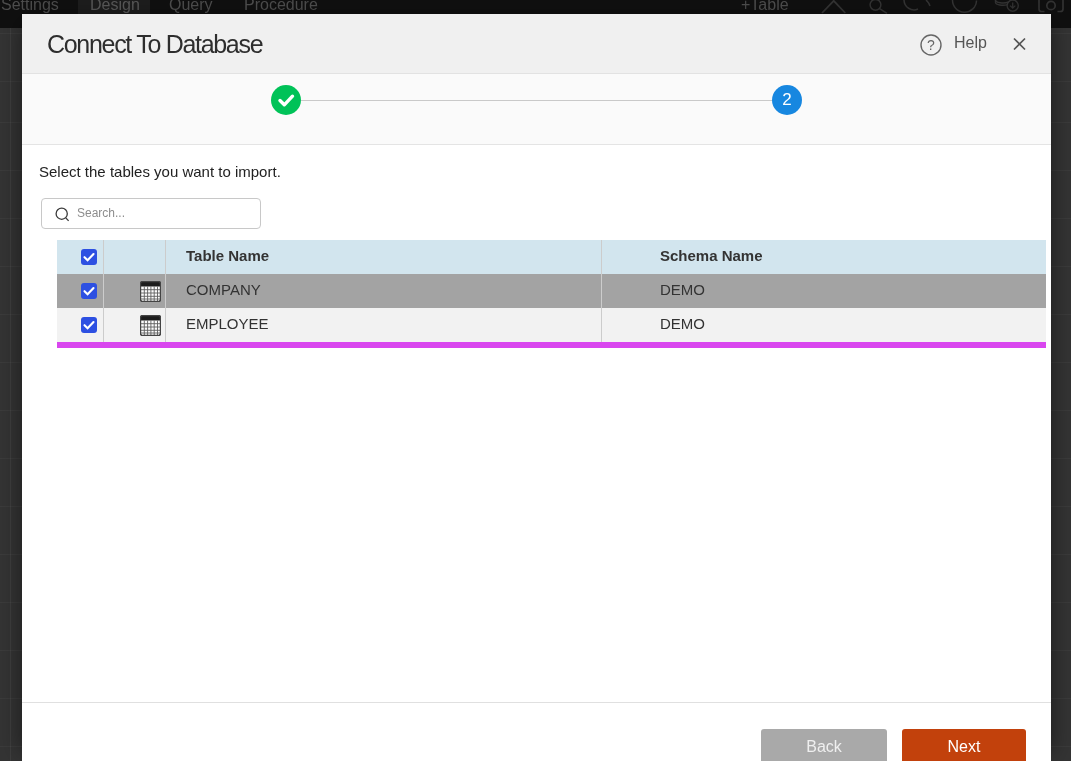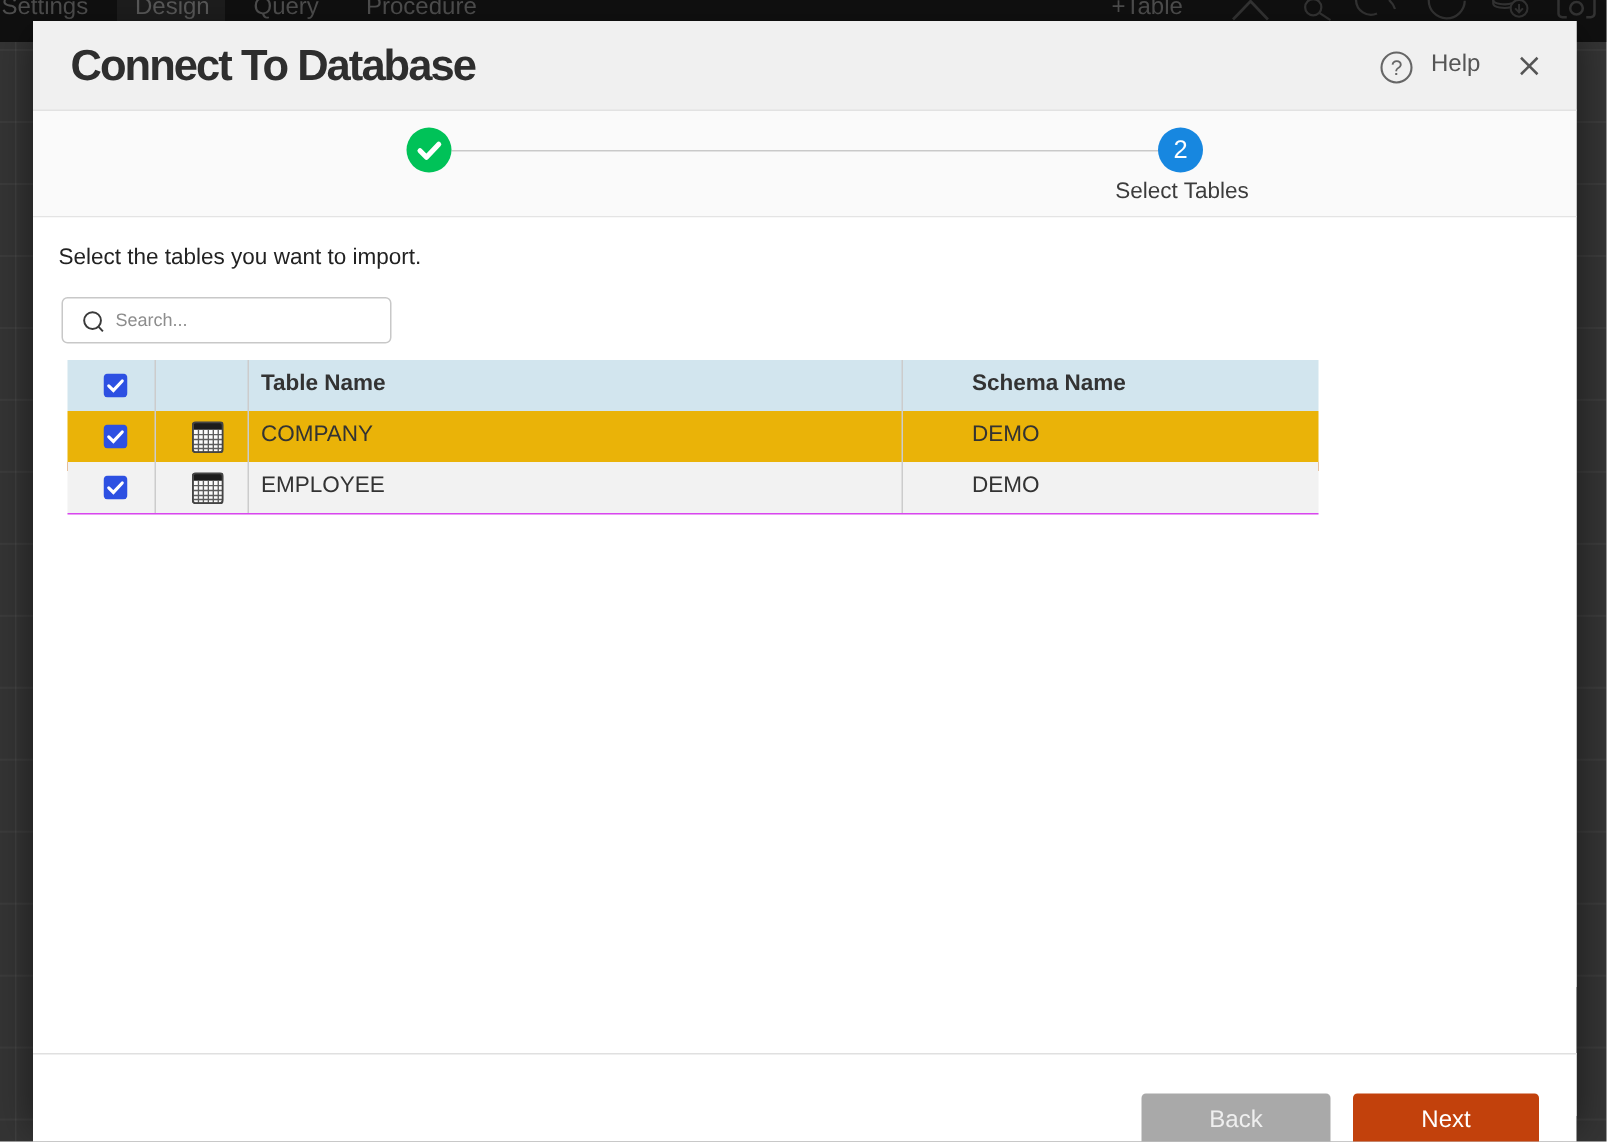--- a/index.html
+++ b/index.html
@@ -14,44 +14,44 @@
   #vline{position:absolute;left:10px;top:14px;width:1px;height:747px;background:rgba(255,255,255,0.05);}
   
   #topbar{position:absolute;left:0;top:0;width:1071px;height:28px;background:#101010;overflow:hidden;}
   .menu{position:absolute;top:-4px;font-size:16px;color:#4d4d4d;white-space:nowrap;}
   #dtab{position:absolute;left:78px;top:0;width:72px;height:14px;background:#1d1d1d;}
   .ticon{position:absolute;top:2px;}
   
   #modal{position:absolute;left:22px;top:14px;width:1029px;height:730px;background:#fff;
     box-shadow:0 8px 22px rgba(0,0,0,0.5);}
   #mhead{position:absolute;left:0;top:0;width:1029px;height:59px;background:#f0f0f0;border-bottom:1px solid #e2e2e2;}
-  #mtitle{position:absolute;left:25px;top:18px;font-size:29px;color:#2e2e2e;font-weight:700;letter-spacing:-1.3px;line-height:24px;}
+  #mtitle{position:absolute;left:25px;top:18px;font-size:25px;color:#2e2e2e;font-weight:400;letter-spacing:-1.3px;line-height:24px;}
   #helpwrap{position:absolute;left:932px;top:20px;color:#555;font-size:16px;}
   #closex{position:absolute;left:990px;top:22px;}
   
   #stepper{position:absolute;left:0;top:60px;width:1029px;height:70px;background:#fafafa;border-bottom:1px solid #e4e4e4;}
   #stepline{position:absolute;left:279px;top:26px;width:472px;height:1px;background:#c9c9c9;}
   .scirc{position:absolute;top:11px;width:30px;height:30px;border-radius:50%;}
   #c1{left:249px;background:#00c258;}
   #c2{left:750px;background:#1787e0;color:#fff;font-size:17px;text-align:center;line-height:30px;}
   .slabel{position:absolute;top:45px;font-size:15px;color:#3c3c3c;white-space:nowrap;}
   #l1{left:167px;width:200px;text-align:center;}
   #l2{left:666px;width:200px;text-align:center;}
   
   #mbody{position:absolute;left:0;top:131px;width:1029px;height:513px;background:#fff;}
   #prompt{position:absolute;left:17px;top:18px;font-size:15px;color:#222;}
   #searchbox{position:absolute;left:19px;top:53px;box-sizing:border-box;width:220px;height:31px;border:1px solid #c8c8c8;border-radius:4px;background:#fff;}
   #searchph{position:absolute;left:35px;top:7px;font-size:12px;color:#8d8d8d;}
   #total{position:absolute;right:17px;top:50px;font-size:15px;color:#222;}
   
   #tbl{position:absolute;left:19px;top:95px;width:989px;}
-  .trow{position:absolute;left:4px;width:834px;height:34px;}
+  .trow{position:absolute;left:16px;width:989px;height:34px;}
   #throw{top:0;background:#d2e5ee;}
-  #trow1{top:34px;background:#eab308;border-bottom:6px solid #c2410c;}
-  #trow2{top:68px;background:#f2f2f2;border-bottom:1px solid #d946ef;}
+  #trow1{top:34px;background:#a3a3a3;border-bottom:6px solid #c2410c;}
+  #trow2{top:68px;background:#f2f2f2;border-bottom:6px solid #d946ef;}
   .cline{position:absolute;top:0;width:1px;height:102px;background:#ccc;}
   .cbx{position:absolute;left:24px;top:9px;}
   .tname{position:absolute;left:129px;top:7px;font-size:15px;color:#333;}
   .sname{position:absolute;left:567px;top:7px;font-size:15px;color:#333;margin-left:36px;}
   .gicon{position:absolute;left:83px;top:7px;}
   
   #mfoot{position:absolute;left:0;top:644px;width:1029px;height:86px;background:#fff;border-top:1px solid #e0e0e0;margin-top:44px;}
   .btn{position:absolute;top:26px;height:36px;border-radius:3px;font-size:16px;color:#fff;text-align:center;line-height:36px;}
   #bback{left:739px;width:126px;background:#a9a9a9;color:#efefef;}
   #bnext{left:880px;width:124px;background:#c2410c;}
@@ -108,21 +108,20 @@
     </div>
 
     <div id="stepper">
       <div id="stepline"></div>
       <div class="scirc" id="c1">
         <svg width="30" height="30" viewBox="0 0 30 30">
             <path d="M9 15.5 L13.3 19.8 L21.5 11.2" fill="none" stroke="#fff" stroke-width="3.4" stroke-linecap="round" stroke-linejoin="round"></path>
           </svg>
       </div>
       <div class="scirc" id="c2">2</div>
-      <div class="slabel" id="l2">Select Tables</div>
     </div>
 
     <div id="mbody">
       <div id="prompt">Select the tables you want to import.</div>
       <div id="searchbox">
         <svg style="position:absolute;left:11px;top:8px;" width="18" height="18" viewBox="0 0 18 18">
             <circle cx="8.7" cy="6.7" r="5.6" fill="none" stroke="#3a3a3a" stroke-width="1.3"></circle>
             <path d="M12.8 10.9 L15.6 13.9" stroke="#3a3a3a" stroke-width="1.3"></path>
           </svg>
         <div id="searchph">Search...</div>

